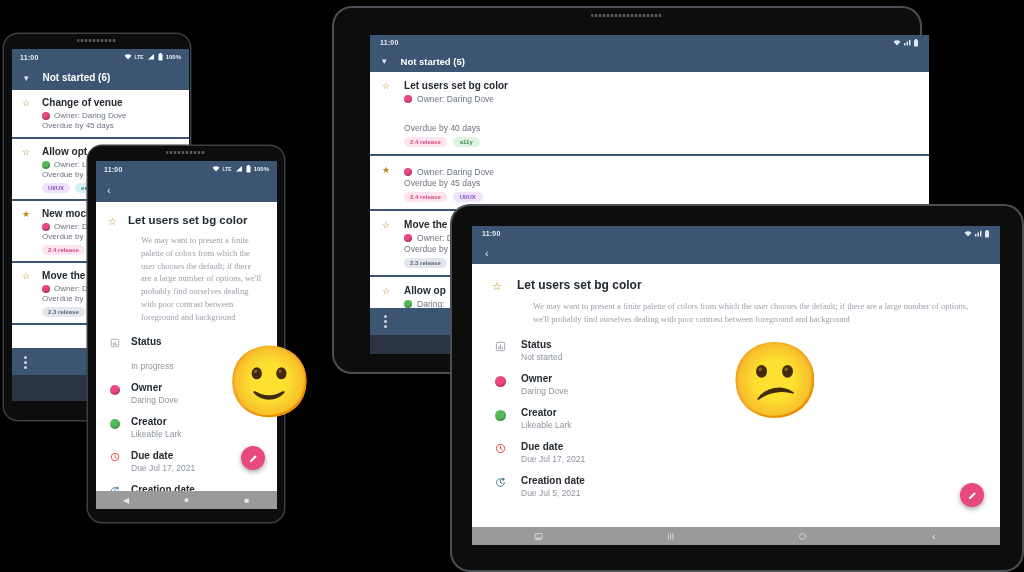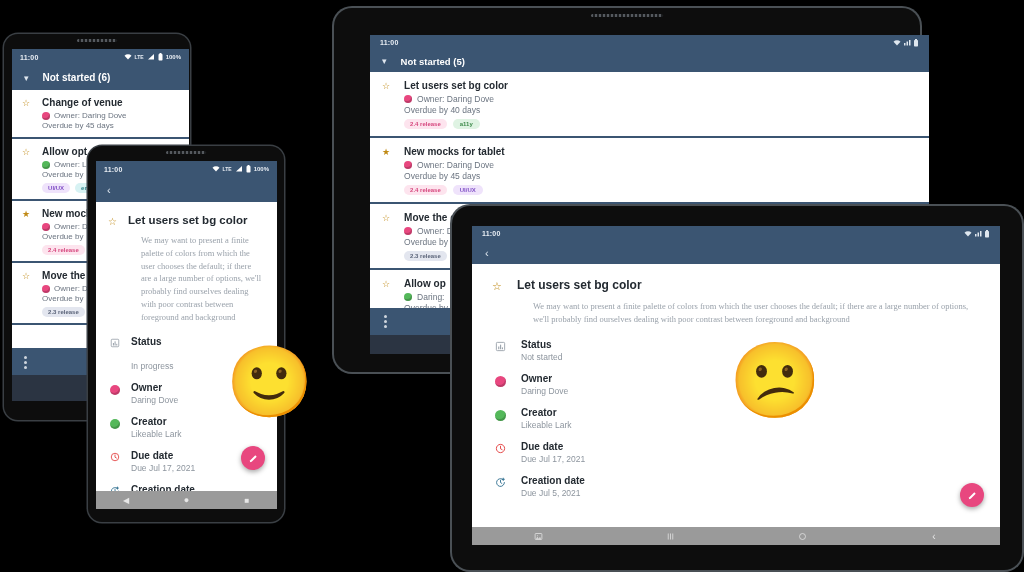--- a/index.html
+++ b/index.html
@@ -115,32 +115,31 @@
       <div class="list">
 
         <div class="row" style="padding:8px 10px 7px 12px; gap:14px;">
           <span class="star" style="font-size:9px; margin-top:1px;">☆</span>
           <div class="body">
             <div class="rtitle" style="font-size:10px;">Let users set bg color</div>
             <div class="meta" style="font-size:8.5px; margin-top:3px; gap:5px;">
               <span class="dot pink" style="width:8px;height:8px;"></span>
               <span>Owner: Daring Dove</span>
             </div>
-            <div class="meta" style="font-size:8.5px; margin-top:1px;">Overdue by 40 days</div>
+            <div class="meta" style="font-size:8.5px; margin-top:19px;">Overdue by 40 days</div>
             <div class="chips" style="margin-top:4px; gap:6px;">
               <span class="chip rel24" style="font-size:6px; padding:2px 6px;">2.4 release</span>
               <span class="chip a11y" style="font-size:6px; padding:2px 7px;">a11y</span>
             </div>
           </div>
         </div>
 
         <div class="row" style="padding:8px 10px 7px 12px; gap:14px;">
           <span class="star" style="font-size:9px; margin-top:1px;">★</span>
           <div class="body">
-            <div class="rtitle" style="font-size:10px;">New mocks for tablet</div>
             <div class="meta" style="font-size:8.5px; margin-top:3px; gap:5px;">
               <span class="dot pink" style="width:8px;height:8px;"></span>
               <span>Owner: Daring Dove</span>
             </div>
             <div class="meta" style="font-size:8.5px; margin-top:1px;">Overdue by 45 days</div>
             <div class="chips" style="margin-top:4px; gap:6px;">
               <span class="chip rel24" style="font-size:6px; padding:2px 6px;">2.4 release</span>
               <span class="chip uiux" style="font-size:6px; padding:2px 7px;">UI/UX</span>
             </div>
           </div>

